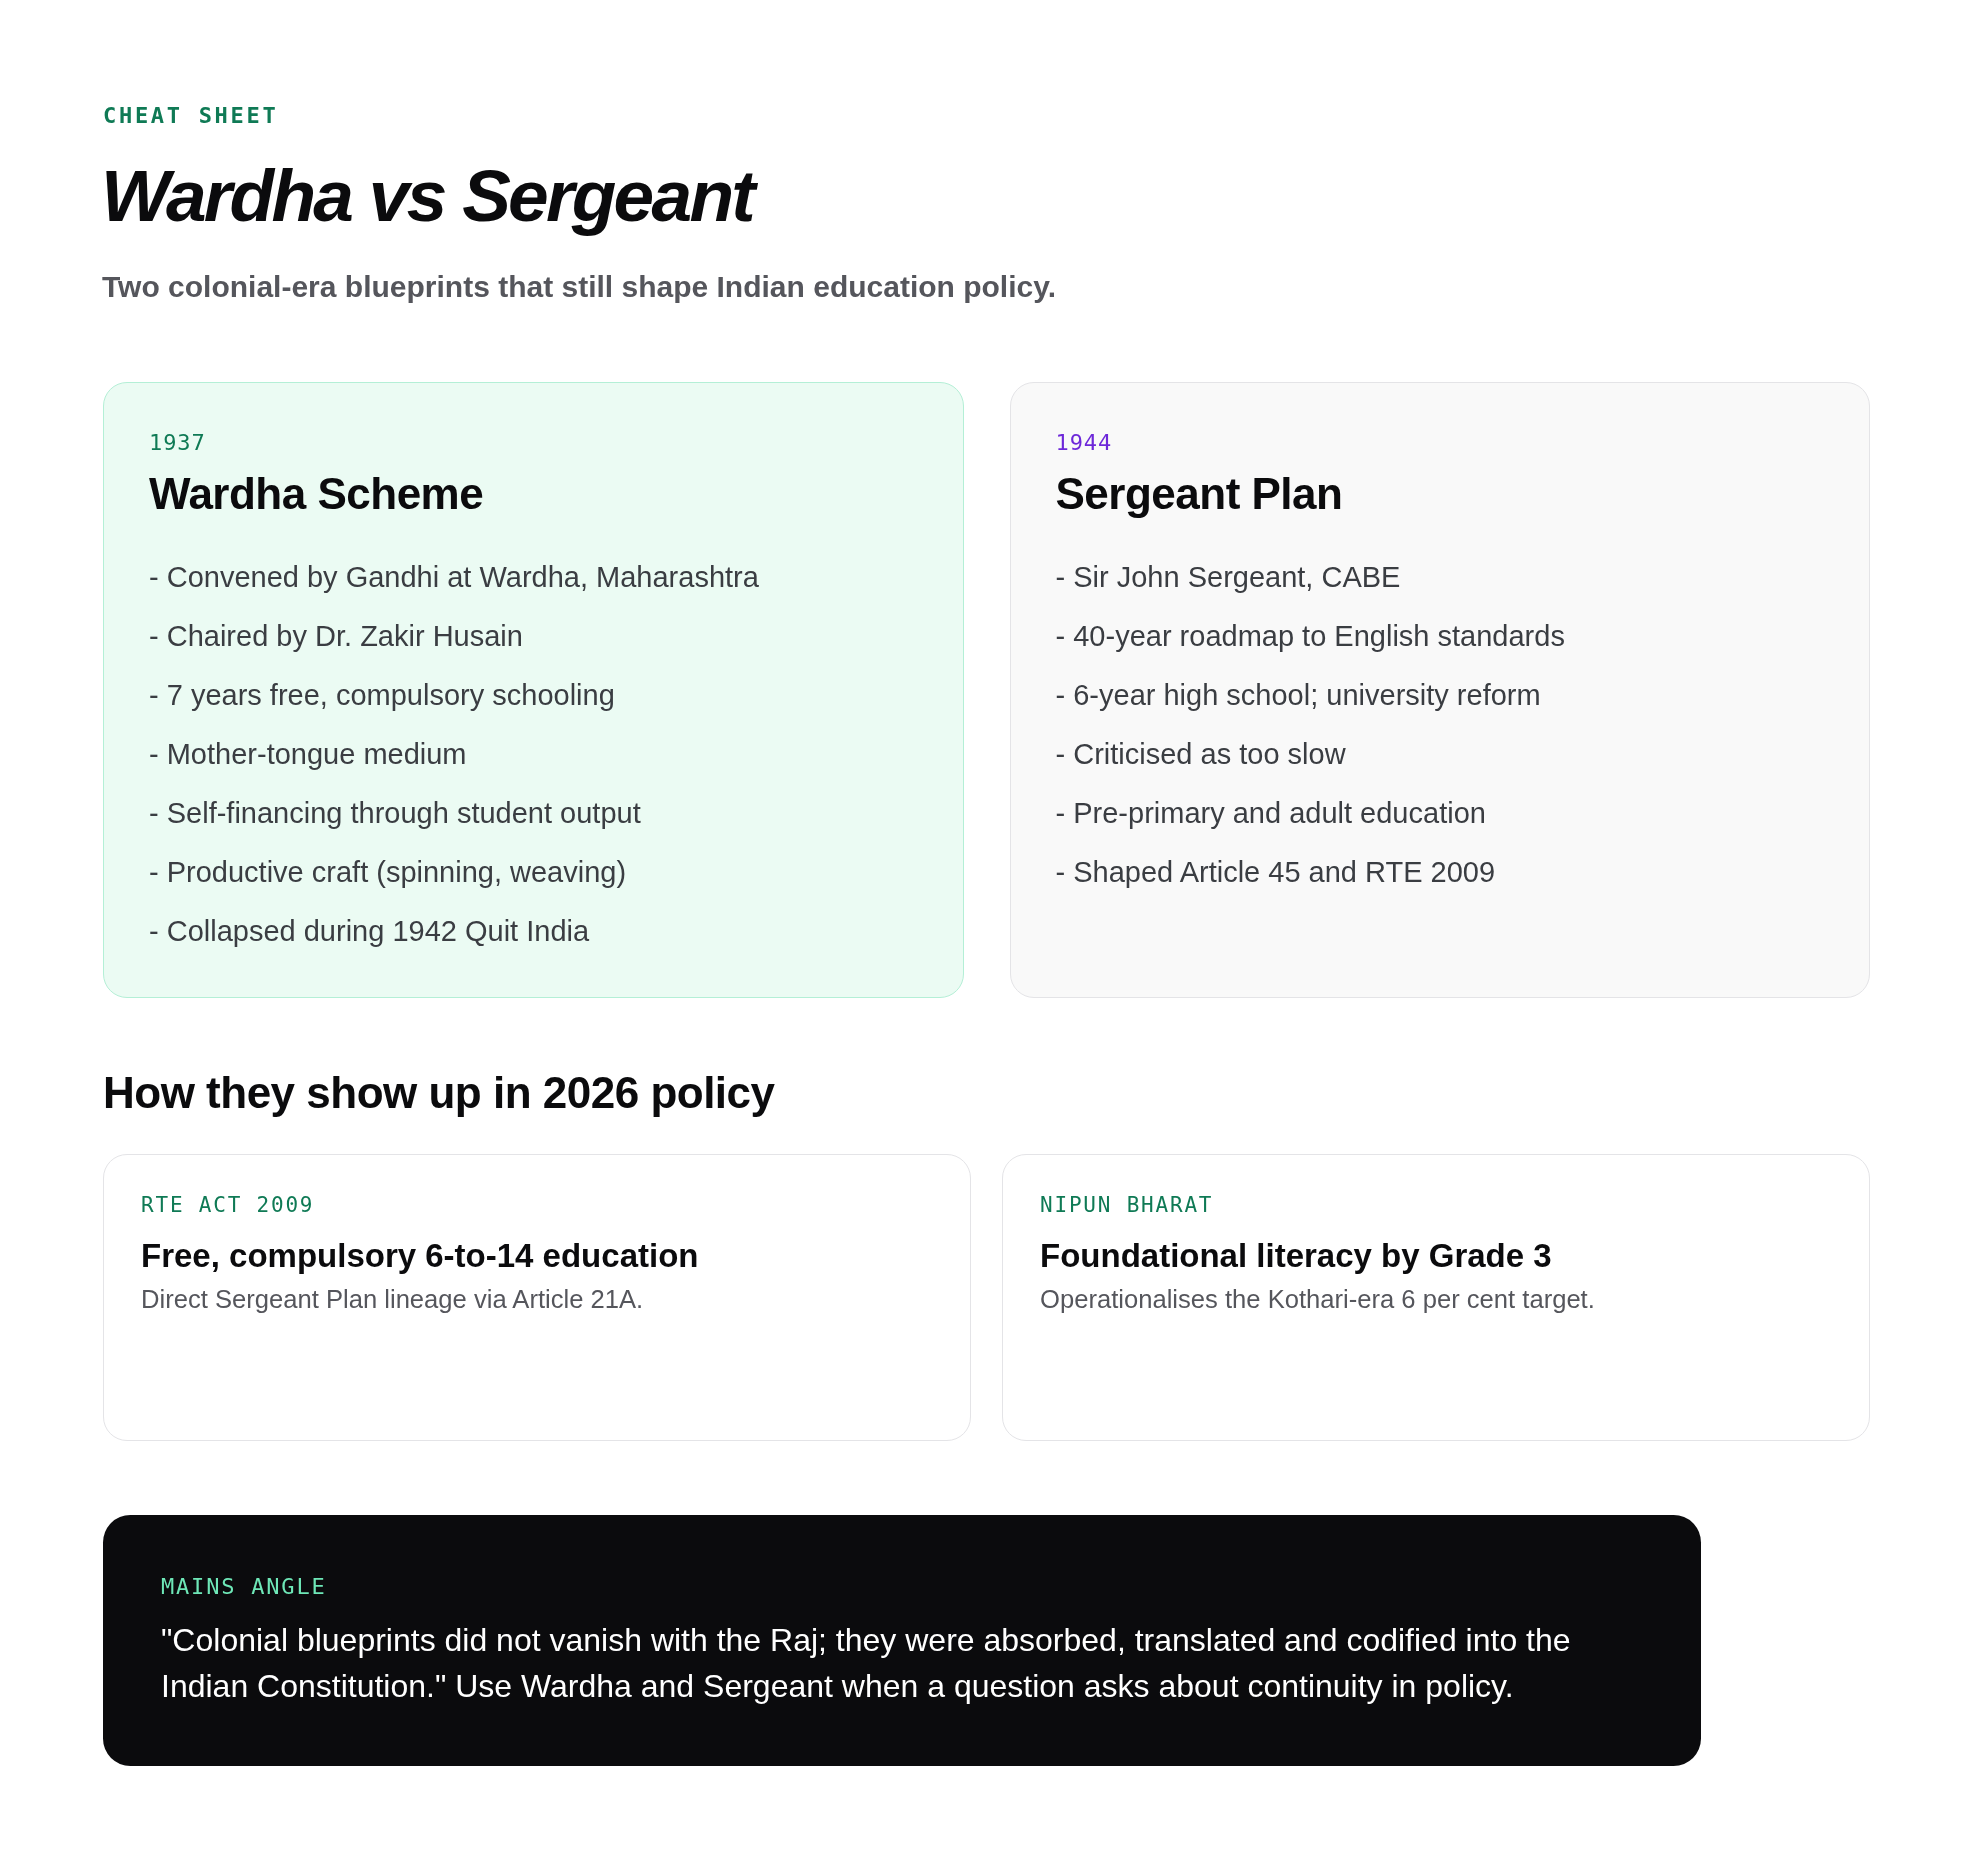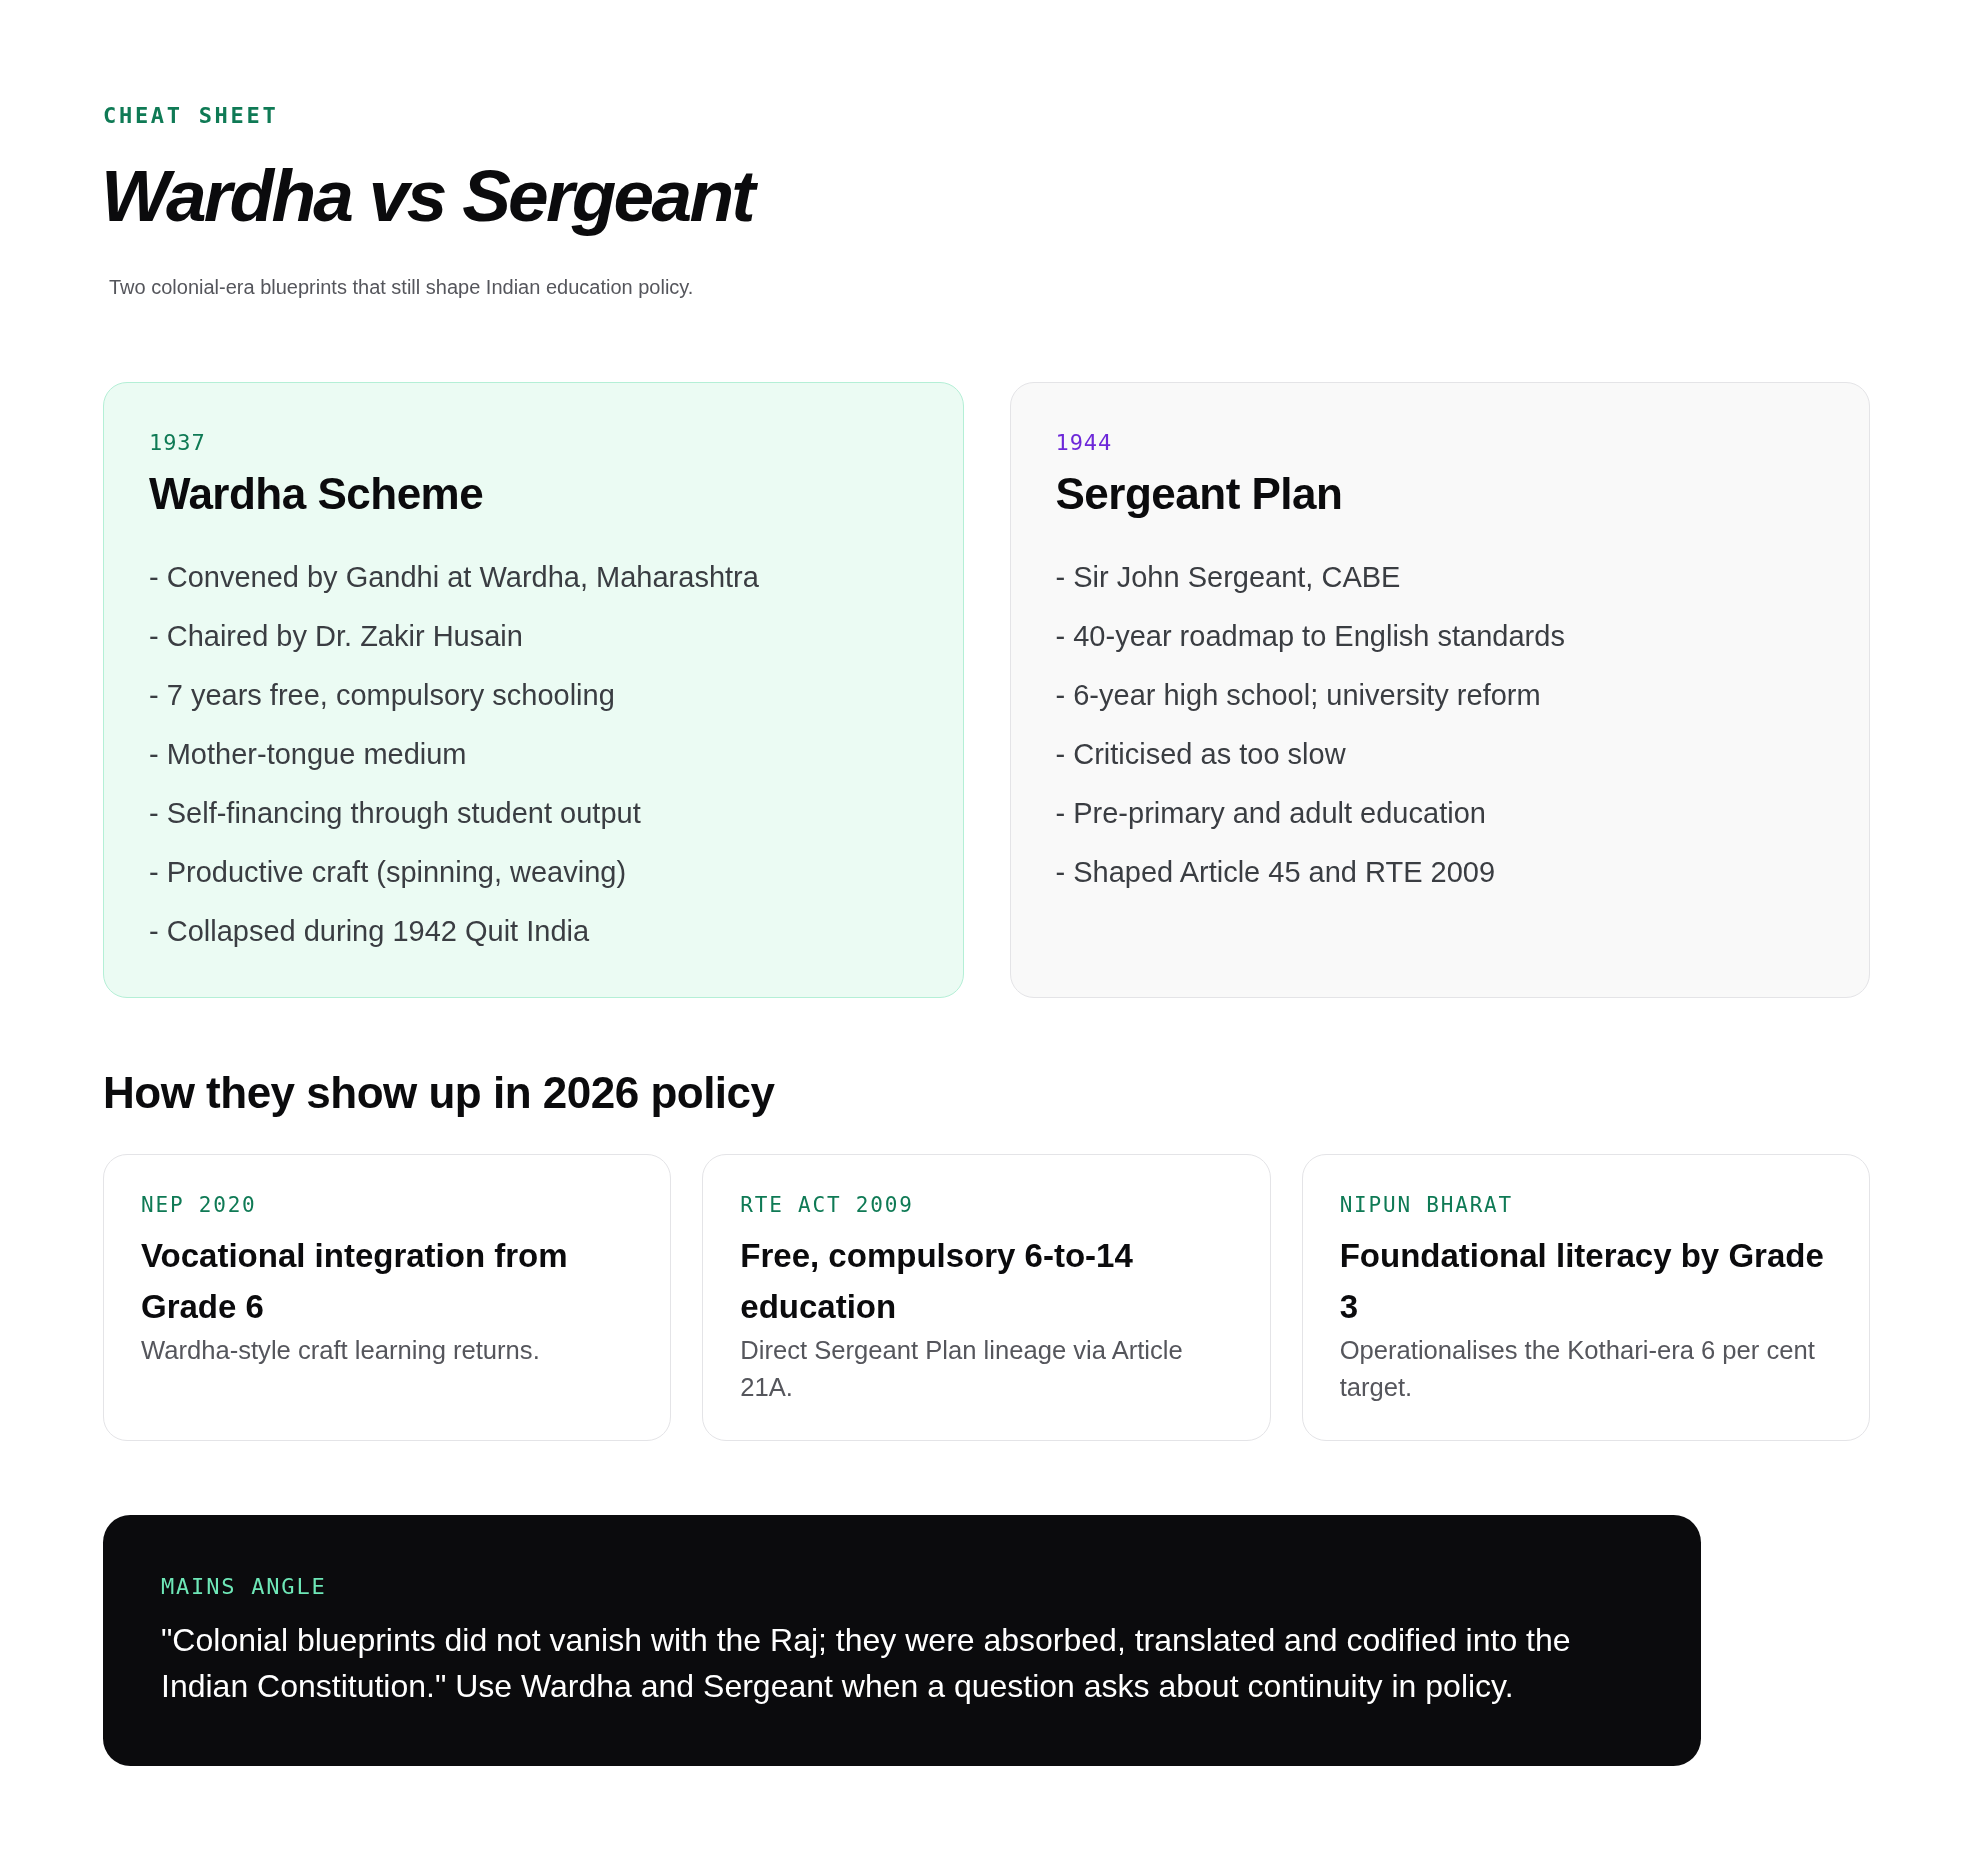--- a/index.html
+++ b/index.html
@@ -16,22 +16,22 @@
     position: absolute; left: 103px; top: 103px;
     font-size: 22px; font-weight: 700; letter-spacing: 2.7px;
     color: #0f7a55; line-height: 25.6px;
   }
   .title {
     position: absolute; left: 101px; top: 155px;
     font-size: 73px; font-weight: 700; letter-spacing: -2.7px;
     line-height: 82px; color: #0b0b0d; font-style: italic;
   }
   .subtitle {
-    position: absolute; left: 109px; top: 267px;
-    font-size: 20px; line-height: 40px; color: #55565c;
+    position: absolute; left: 102px; top: 267px;
+    font-size: 30px; line-height: 40px; color: #55565c; font-weight: bold;
   }
 
   .compare {
     position: absolute; left: 103px; top: 382px;
     width: 1767px; height: 609px;
     display: flex; gap: 46px;
   }
   .plan-card {
     flex: 1; height: 616px;
     border-radius: 24px;
@@ -122,25 +122,20 @@
       <li>- Pre-primary and adult education</li>
       <li>- Shaped Article 45 and RTE 2009</li>
     </ul>
   </div>
 </section>
 
 <h2 class="section-heading">How they show up in 2026 policy</h2>
 
 <section class="policy-row">
   <div class="policy-card">
-    <div class="policy-tag mono">NEP 2020</div>
-    <div class="policy-title">Vocational integration from Grade 6</div>
-    <div class="policy-desc">Wardha-style craft learning returns.</div>
-  </div>
-  <div class="policy-card">
     <div class="policy-tag mono">RTE ACT 2009</div>
     <div class="policy-title">Free, compulsory 6-to-14 education</div>
     <div class="policy-desc">Direct Sergeant Plan lineage via Article 21A.</div>
   </div>
   <div class="policy-card">
     <div class="policy-tag mono">NIPUN BHARAT</div>
     <div class="policy-title">Foundational literacy by Grade 3</div>
     <div class="policy-desc">Operationalises the Kothari-era 6 per cent target.</div>
   </div>
 </section>

